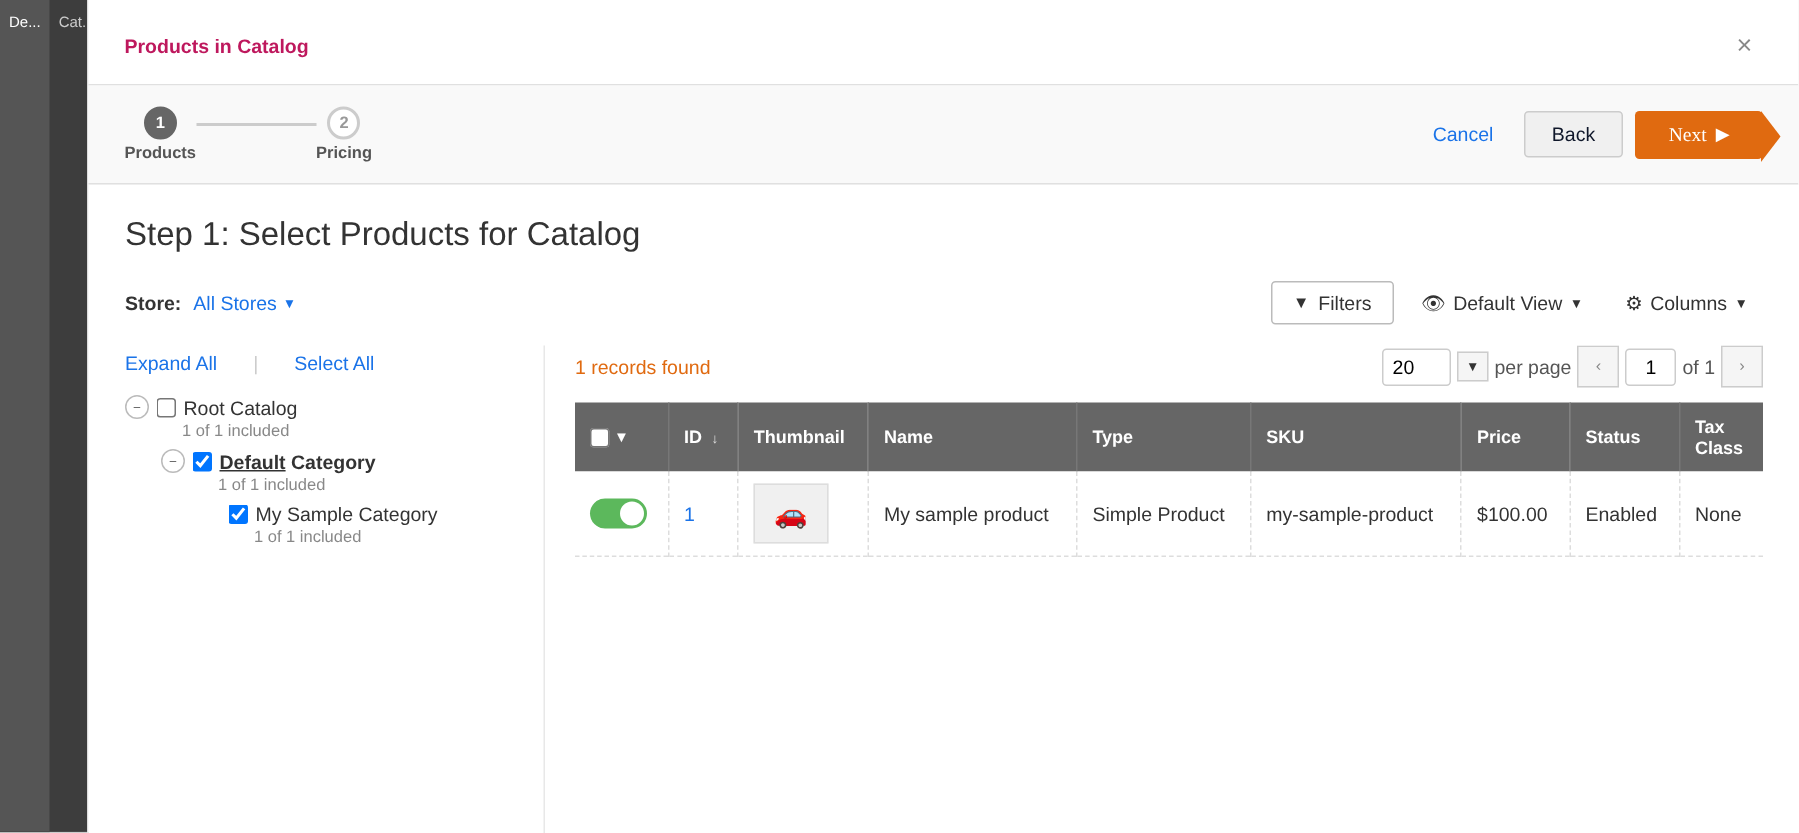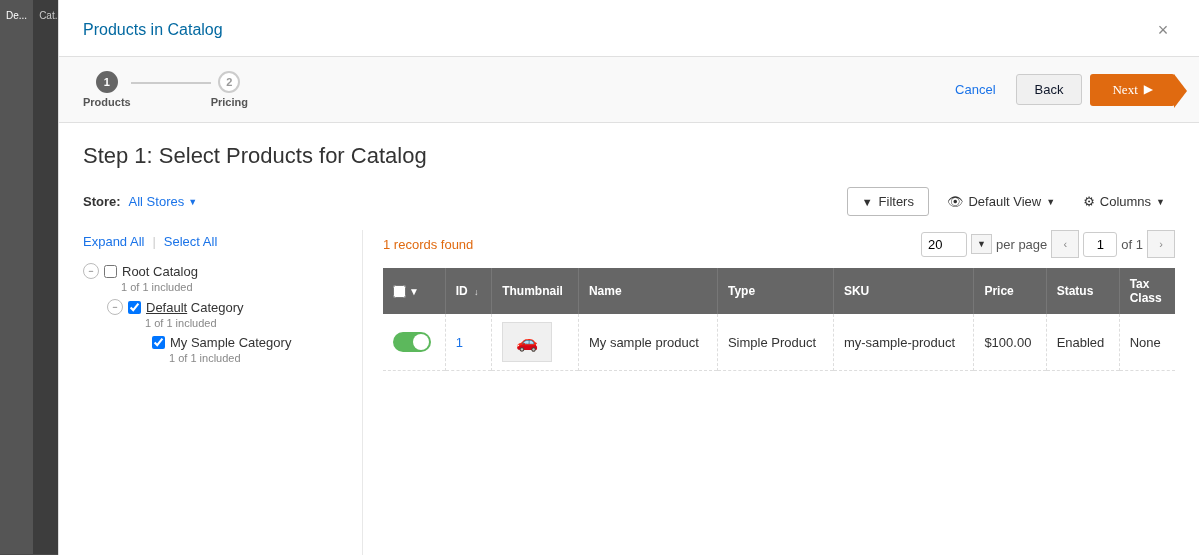--- a/index.html
+++ b/index.html
@@ -33,23 +33,23 @@
       flex-direction: column;
     }
     .dialog-header {
       display: flex;
       align-items: center;
       justify-content: space-between;
       padding: 18px 24px 14px 24px;
       border-bottom: 1px solid #e0e0e0;
     }
     .dialog-title {
-      font-size: 16px;
-      font-weight: 400;
-      color: #0369a1;
+      font-size: 13px;
+      font-weight: 700;
+      color: #be185d;
     }
     .dialog-close {
       width: 24px;
       height: 24px;
       cursor: pointer;
       color: #888;
       font-size: 18px;
       display: flex;
       align-items: center;
       justify-content: center;
@@ -240,21 +240,21 @@
     .category-tree {
       width: 280px;
       flex-shrink: 0;
       padding-right: 16px;
       border-right: 1px solid #e8e8e8;
       padding-top: 4px;
     }
     .tree-actions {
       display: flex;
       align-items: center;
-      gap: 8px;
+      gap: 24px;
       margin-bottom: 12px;
     }
     .tree-link {
       color: #1a73e8;
       cursor: pointer;
       font-size: 13px;
       text-decoration: none;
     }
     .tree-separator {
       color: #ccc;
@@ -286,21 +286,21 @@
       width: 13px;
       height: 13px;
       cursor: pointer;
       flex-shrink: 0;
     }
     .tree-node-label {
       font-size: 13px;
       color: #333;
     }
     .tree-node-label.bold {
-      font-weight: 400;
+      font-weight: 700;
     }
     .tree-sub-info {
       font-size: 11px;
       color: #888;
       margin-left: 38px;
       margin-bottom: 4px;
     }
     .tree-children {
       margin-left: 24px;
     }

